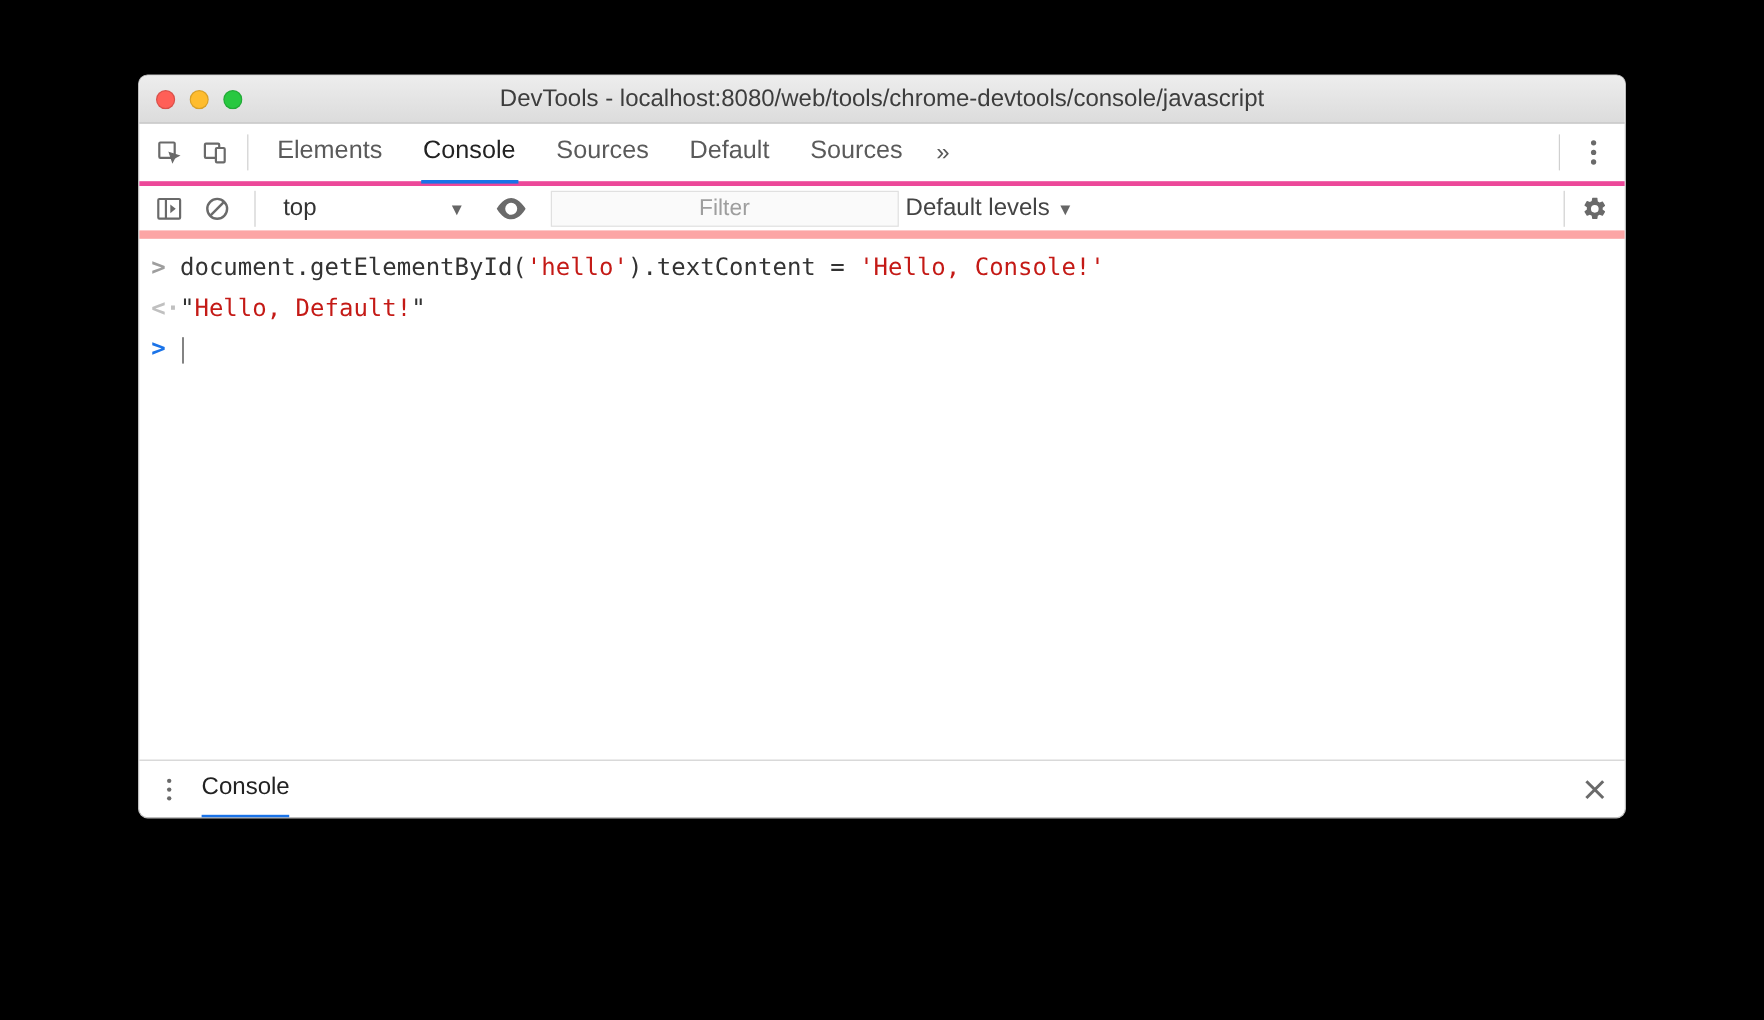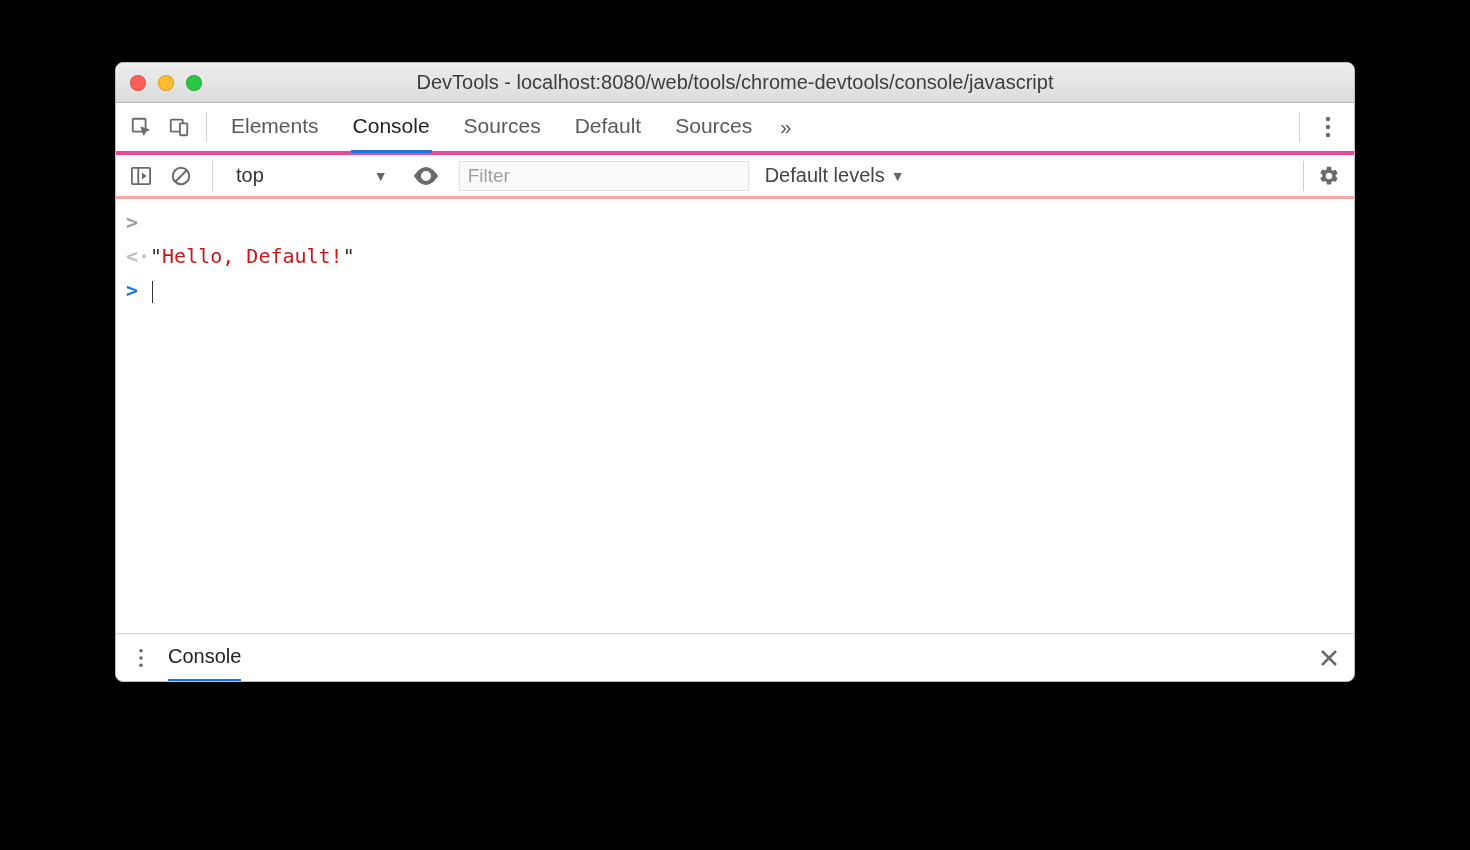--- a/index.html
+++ b/index.html
@@ -81,21 +81,21 @@
   .toolbar .right { margin-left: auto; display: flex; align-items: center; }
   .kebab {
     width: 40px; height: 40px; display: flex; align-items: center; justify-content: center;
     cursor: pointer; color: #6a6a6a;
   }
 
   .subbar {
     height: 44px;
     display: flex;
     align-items: center;
-    border-bottom: 3px solid #fca5a5;
+    border-bottom: 7px solid #fca5a5;
     padding: 0 8px;
     font-size: 20px;
     color: #5a5a5a;
     gap: 6px;
   }
   .sb-icon {
     width: 34px; height: 34px; display: flex; align-items: center; justify-content: center;
     cursor: pointer; color: #6a6a6a;
   }
   .context-select {
@@ -110,24 +110,24 @@
   .filter-input {
     height: 30px;
     width: 290px;
     border: 1px solid #e0e0e0;
     background: #fafafa;
     font-size: 19px;
     padding: 0 8px;
     margin-left: 10px;
     color: #333;
     outline: none;
+    text-align: center;
   }
   .filter-input::placeholder { color: #9e9e9e; }
   .levels {
-    margin-left: 10px;
     display: flex; align-items: center; gap: 6px;
     cursor: pointer; color: #444;
   }
   .levels .arrow { color: #666; font-size: 14px; }
   .subbar .right { margin-left: auto; display: flex; align-items: center; }
   .gear { color: #6a6a6a; cursor: pointer; padding: 0 6px; }
 
   .console-body {
     flex: 1;
     overflow: auto;
@@ -276,20 +276,21 @@
           <path d="M19.14 12.94a7.14 7.14 0 0 0 .05-.94 7.14 7.14 0 0 0-.05-.94l2.03-1.58a.5.5 0 0 0 .12-.64l-1.92-3.32a.5.5 0 0 0-.61-.22l-2.39.96a7.03 7.03 0 0 0-1.62-.94l-.36-2.54A.5.5 0 0 0 13.9 2h-3.84a.5.5 0 0 0-.49.42l-.36 2.54c-.58.24-1.12.55-1.62.94l-2.39-.96a.5.5 0 0 0-.61.22L2.67 8.48a.5.5 0 0 0 .12.64l2.03 1.58c-.03.31-.05.63-.05.94s.02.63.05.94L2.79 14.16a.5.5 0 0 0-.12.64l1.92 3.32c.13.23.4.32.61.22l2.39-.96c.5.39 1.04.7 1.62.94l.36 2.54c.04.24.25.42.49.42h3.84c.24 0 .45-.18.49-.42l.36-2.54c.58-.24 1.12-.55 1.62-.94l2.39.96c.21.1.48.01.61-.22l1.92-3.32a.5.5 0 0 0-.12-.64l-2.03-1.58ZM12 15.5A3.5 3.5 0 1 1 12 8.5a3.5 3.5 0 0 1 0 7Z"></path>
         </svg>
       </div>
     </div>
   </div>
 
   <div class="console-body" id="console-body">
 
   <div class="row">
         <div class="gutter input">&gt;</div>
+        <div class="code"><span class="tok-default">document.getElementById(</span><span class="tok-string">'hello'</span><span class="tok-default">).textContent = </span><span class="tok-string">'Hello, Console!'</span></div>
       </div>
       <div class="row">
         <div class="gutter output">&lt;·</div>
         <div class="code"><span class="tok-default">"</span><span class="tok-string">Hello, Default!</span><span class="tok-default">"</span></div>
       </div>
       <div class="row">
         <div class="gutter prompt">&gt;</div>
         <div class="code"><span class="caret"></span></div>
       </div>
     </div>

